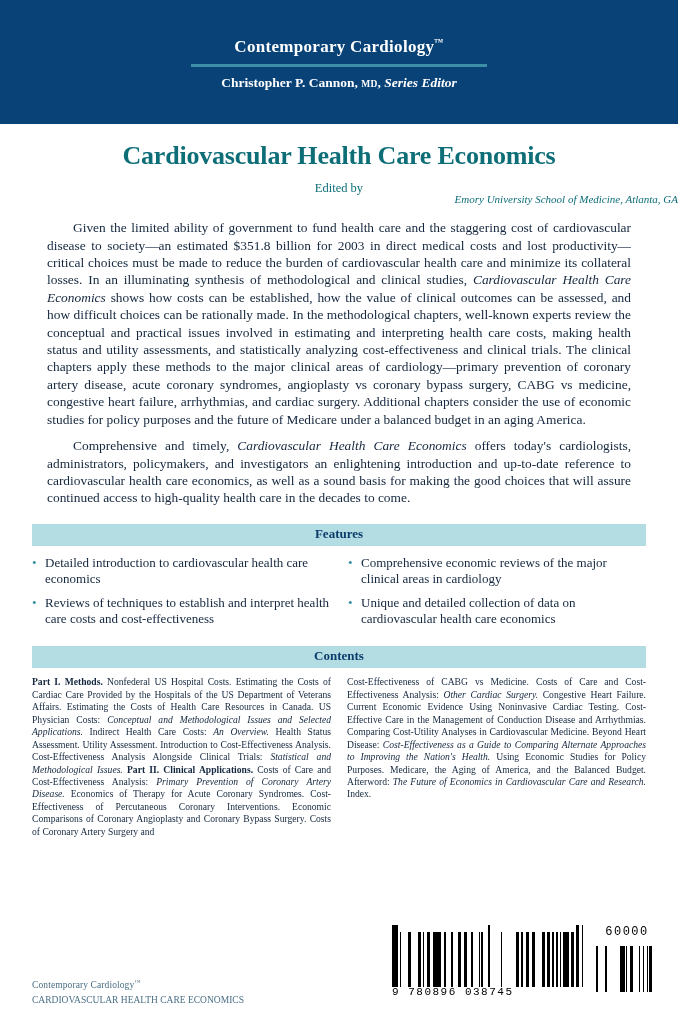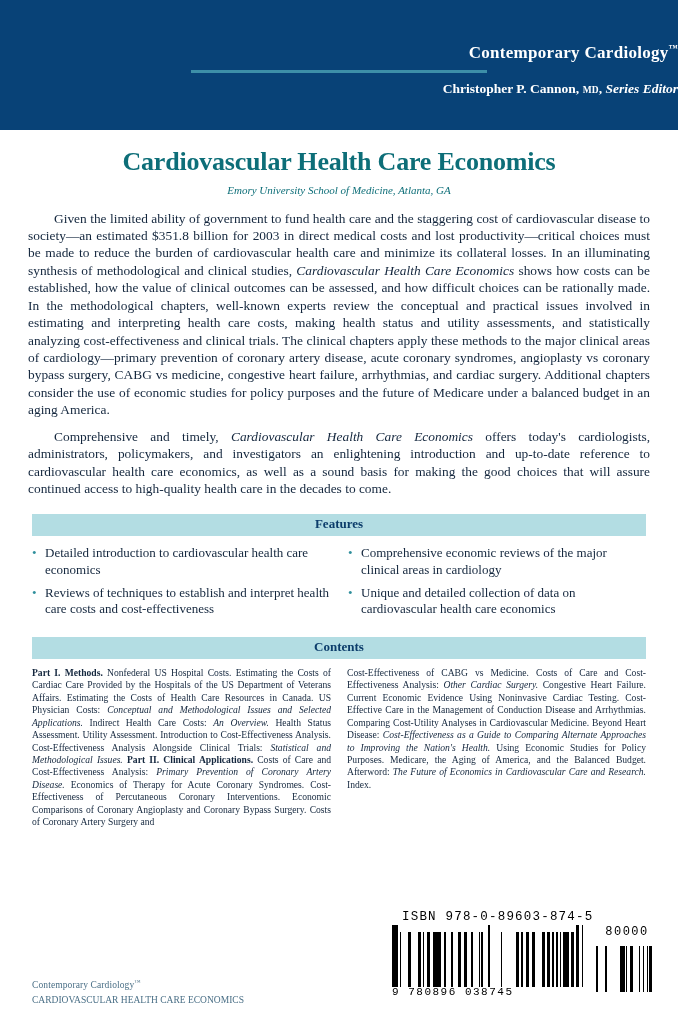--- a/index.html
+++ b/index.html
@@ -13,22 +13,22 @@
     font-family: "Liberation Serif", "DejaVu Serif", serif;
     color: #12263f;
     overflow: hidden;
     position: relative;
   }
 
   
   .header-band {
     background: #084277;
     height: 116px;
-    padding-top: 14px;
-    text-align: right;
+    padding-top: 8px;
+    text-align: center;
     position: relative;
   }
   .series-title {
     color: #ffffff;
     font-size: 17px;
     font-weight: bold;
     letter-spacing: 0.3px;
     padding-top: 30px;
     line-height: 1;
   }
@@ -85,27 +85,28 @@
     line-height: 1;
   }
   .editor-name .sm {
     font-size: 10px;
     font-weight: bold;
   }
   .editor-affil {
     color: #0d6e78;
     font-size: 11px;
     font-style: italic;
-    margin-top: 8px;
+    margin-top: 0;
     line-height: 1;
+    text-align: right;
   }
 
   
   .blurb {
-    margin: 0 28px;
+    margin: 0 47px;
     padding-top: 14px;
     font-size: 13.4px;
     line-height: 1.30;
     text-align: justify;
     color: #13263d;
   }
   .blurb p {
     margin: 0 0 9px 0;
     text-indent: 26px;
   }
@@ -248,20 +249,21 @@
   <div class="series-rule"></div>
   <div class="series-editor">
     <span>Christopher P. Cannon,</span>
     <span class="sm">MD</span><span>,</span>
     <span class="ital">Series Editor</span>
   </div>
 </div>
 
 <div class="title-block">
   <div class="book-title">Cardiovascular Health Care Economics</div>
+  <div class="edited-by">Edited by</div>
   <div class="editor-affil">Emory University School of Medicine, Atlanta, GA</div>
 </div>
 
 <div class="blurb">
   <p><span>Given the limited ability of government to fund health care and the staggering cost of cardiovascular disease to society—an estimated $351.8 billion for 2003 in direct medical costs and lost productivity—critical choices must be made to reduce the burden of cardiovascular health care and minimize its collateral losses. In an illuminating synthesis of methodological and clinical studies, </span><i>Cardiovascular Health Care Economics</i><span> shows how costs can be established, how the value of clinical outcomes can be assessed, and how difficult choices can be rationally made. In the methodological chapters, well-known experts review the conceptual and practical issues involved in estimating and interpreting health care costs, making health status and utility assessments, and statistically analyzing cost-effectiveness and clinical trials. The clinical chapters apply these methods to the major clinical areas of cardiology—primary prevention of coronary artery disease, acute coronary syndromes, angioplasty vs coronary bypass surgery, CABG vs medicine, congestive heart failure, arrhythmias, and cardiac surgery. Additional chapters consider the use of economic studies for policy purposes and the future of Medicare under a balanced budget in an aging America.</span></p>
   <p><span>Comprehensive and timely, </span><i>Cardiovascular Health Care Economics</i><span> offers today's cardiologists, administrators, policymakers, and investigators an enlightening introduction and up-to-date reference to cardiovascular health care economics, as well as a sound basis for making the good choices that will assure continued access to high-quality health care in the decades to come.</span></p>
 </div>
 
 <div class="section-bar features-bar">Features</div>
 
@@ -298,21 +300,20 @@
 <div class="footer">
 
   <div class="footer-left">
     <div class="l-cc">
       <span>Contemporary Cardiology</span><span class="tm">™</span>
     </div>
     <div>CARDIOVASCULAR HEALTH CARE ECONOMICS</div>
   </div>
 
   <div class="barcode-area">
-    <div class="isbn-text">ISBN 978-0-89603-874-5</div>
     <div class="barcodes">
       <div class="bc-main">
         <div class="bars" id="main-bars">
             <div class="bar tall" style="width: 2.94px; flex: 0 0 auto;"></div>
             <div class="bar tall" style="width: 2.94px; flex: 0 0 auto;"></div>
             <div class="sp" style="width: 0.98px; flex: 0 0 auto;"></div>
             <div class="sp" style="width: 0.98px; flex: 0 0 auto;"></div>
             <div class="bar short" style="width: 0.98px; flex: 0 0 auto;"></div>
             <div class="sp" style="width: 2.94px; flex: 0 0 auto;"></div>
             <div class="sp" style="width: 1.96px; flex: 0 0 auto;"></div>
@@ -399,21 +400,21 @@
             <div class="sp" style="width: 1.96px; flex: 0 0 auto;"></div>
             <div class="bar short" style="width: 2.94px; flex: 0 0 auto;"></div>
             <div class="sp" style="width: 1.96px; flex: 0 0 auto;"></div>
             <div class="bar tall" style="width: 2.94px; flex: 0 0 auto;"></div>
             <div class="sp" style="width: 2.94px; flex: 0 0 auto;"></div>
             <div class="bar tall" style="width: 1.96px; flex: 0 0 auto;"></div>
           </div>
         <div class="bc-digits">9 780896 038745</div>
       </div>
       <div class="bc-addon">
-        <div class="addon-digits">80000</div>
+        <div class="addon-digits">60000</div>
         <div class="bars" id="addon-bars" style="height:52px">
             <div class="bar short" style="width: 2px; flex: 0 0 auto;"></div>
             <div class="sp" style="width: 3px; flex: 0 0 auto;"></div>
             <div class="sp" style="width: 2px; flex: 0 0 auto;"></div>
             <div class="sp" style="width: 2px; flex: 0 0 auto;"></div>
             <div class="bar short" style="width: 2px; flex: 0 0 auto;"></div>
             <div class="sp" style="width: 3px; flex: 0 0 auto;"></div>
             <div class="sp" style="width: 2px; flex: 0 0 auto;"></div>
             <div class="sp" style="width: 1px; flex: 0 0 auto;"></div>
             <div class="sp" style="width: 3px; flex: 0 0 auto;"></div>

